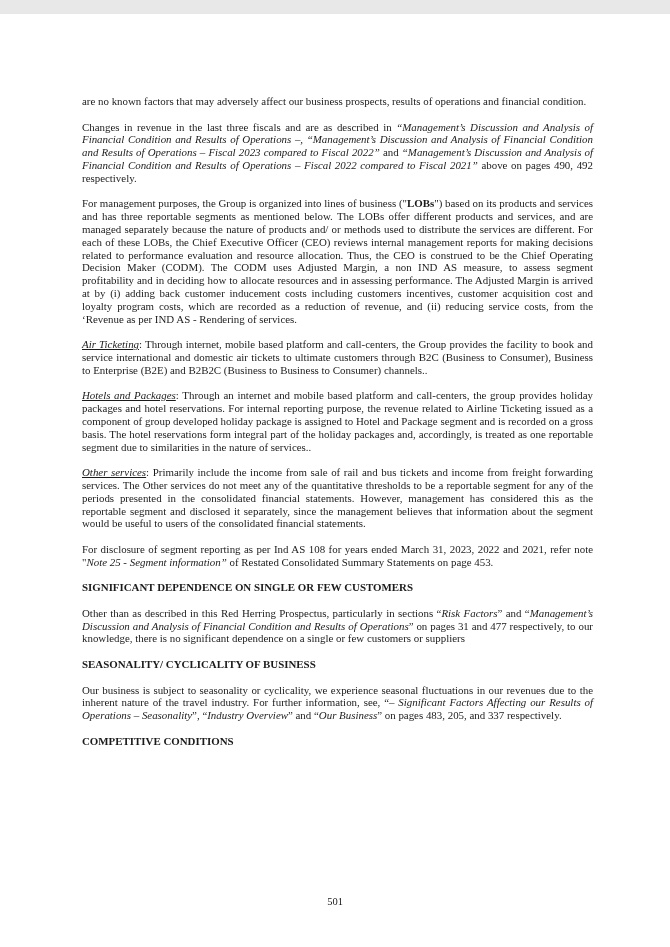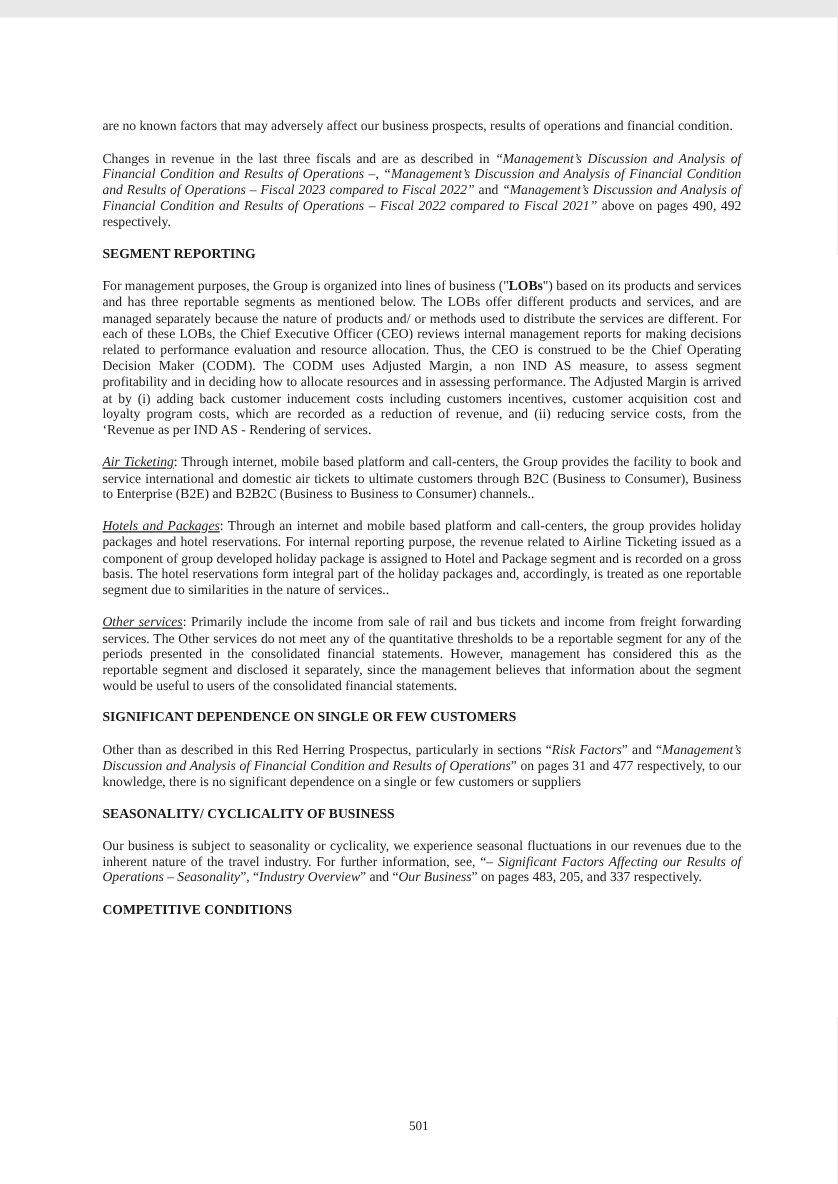--- a/index.html
+++ b/index.html
@@ -50,25 +50,25 @@
     line-height: 12px;
   }
 </style>
 </head>
 <body>
 
 <div class="page">
   <div class="doc">
     <p><span>are no known factors that may adversely affect our business prospects, results of operations and financial condition.</span></p>
     <p><span>Changes in revenue in the last three fiscals and are as described in </span><span class="i">“Management’s Discussion and Analysis of Financial Condition and Results of Operations –, “Management’s Discussion and Analysis of Financial Condition and Results of Operations – Fiscal 2023 compared to Fiscal 2022”</span><span> and </span><span class="i">“Management’s Discussion and Analysis of Financial Condition and Results of Operations – Fiscal 2022 compared to Fiscal 2021”</span><span> above on pages 490, 492 respectively.</span></p>
-    <h2>SEGMENT REPORTING</h2>
     <p><span>For management purposes, the Group is organized into lines of business ("</span><span class="b">LOBs</span><span>") based on its products and services and has three reportable segments as mentioned below. The LOBs offer different products and services, and are managed separately because the nature of products and/ or methods used to distribute the services are different. For each of these LOBs, the Chief Executive Officer (CEO) reviews internal management reports for making decisions related to performance evaluation and resource allocation. Thus, the CEO is construed to be the Chief Operating Decision Maker (CODM). The CODM uses Adjusted Margin, a non IND AS measure, to assess segment profitability and in deciding how to allocate resources and in assessing performance. The Adjusted Margin is arrived at by (i) adding back customer inducement costs including customers incentives, customer acquisition cost and loyalty program costs, which are recorded as a reduction of revenue, and (ii) reducing service costs, from the ‘Revenue as per IND AS - Rendering of services.</span></p>
     <p><span class="iu">Air Ticketing</span><span>: Through internet, mobile based platform and call-centers, the Group provides the facility to book and service international and domestic air tickets to ultimate customers through B2C (Business to Consumer), Business to Enterprise (B2E) and B2B2C (Business to Business to Consumer) channels..</span></p>
     <p><span class="iu">Hotels and Packages</span><span>: Through an internet and mobile based platform and call-centers, the group provides holiday packages and hotel reservations. For internal reporting purpose, the revenue related to Airline Ticketing issued as a component of group developed holiday package is assigned to Hotel and Package segment and is recorded on a gross basis. The hotel reservations form integral part of the holiday packages and, accordingly, is treated as one reportable segment due to similarities in the nature of services..</span></p>
     <p><span class="iu">Other services</span><span>: Primarily include the income from sale of rail and bus tickets and income from freight forwarding services. The Other services do not meet any of the quantitative thresholds to be a reportable segment for any of the periods presented in the consolidated financial statements. However, management has considered this as the reportable segment and disclosed it separately, since the management believes that information about the segment would be useful to users of the consolidated financial statements.</span></p>
+    <p><span>For disclosure of segment reporting as per Ind AS 108 for years ended March 31, 2023, 2022 and 2021, refer note "</span><span class="i">Note 25 - Segment information”</span><span> of Restated Consolidated Summary Statements on page 453.</span></p>
     <h2>SIGNIFICANT DEPENDENCE ON SINGLE OR FEW CUSTOMERS</h2>
     <p><span>Other than as described in this Red Herring Prospectus, particularly in sections “</span><span class="i">Risk Factors</span><span>” and “</span><span class="i">Management’s Discussion and Analysis of Financial Condition and Results of Operations</span><span>” on pages 31 and 477 respectively, to our knowledge, there is no significant dependence on a single or few customers or suppliers</span></p>
     <h2>SEASONALITY/ CYCLICALITY OF BUSINESS</h2>
     <p><span>Our business is subject to seasonality or cyclicality, we experience seasonal fluctuations in our revenues due to the inherent nature of the travel industry. For further information, see, “– </span><span class="i">Significant Factors Affecting our Results of Operations – Seasonality</span><span>”, “</span><span class="i">Industry Overview</span><span>” and “</span><span class="i">Our Business</span><span>” on pages 483, 205, and 337 respectively.</span></p>
     <h2>COMPETITIVE CONDITIONS</h2>
   </div>
   <div class="footer">501</div>
 </div>
 
 </body></html>

